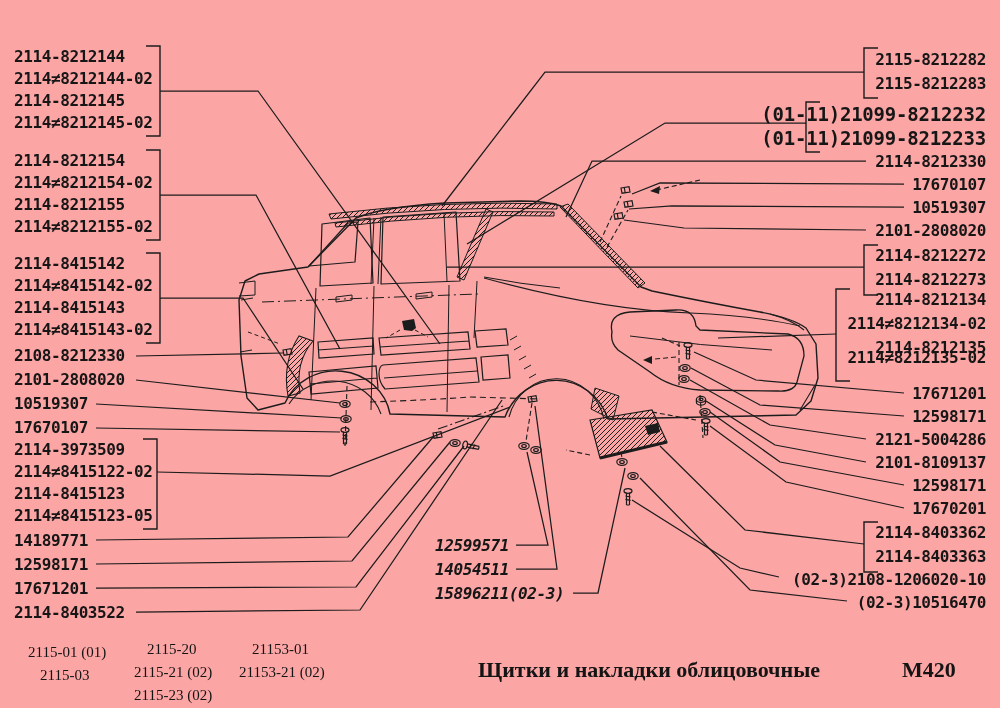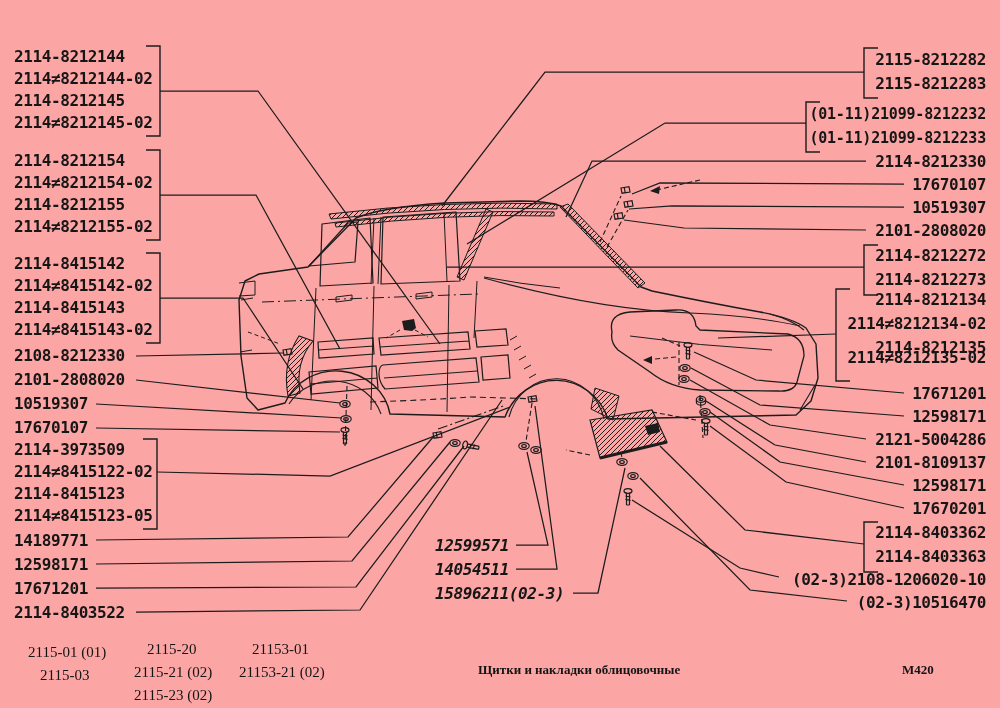--- a/index.html
+++ b/index.html
@@ -2,23 +2,23 @@
 <html><head>
 <meta charset="utf-8">
 <style>
   html,body{margin:0;padding:0;background:#e8e8e4;}
   #page{position:relative;width:1000px;height:708px;background:#fca5a5;overflow:hidden;
         font-family:"DejaVu Sans Mono",monospace;}
   .lbl{position:absolute;left:14px;white-space:nowrap;font:bold 16px/18px "DejaVu Sans Mono",monospace;
        color:#161616;letter-spacing:-0.4px;}
   .mid{left:435px;font-style:italic;}
   .r{left:auto;right:14px;text-align:left;}
-  .sm{font-size:15px;letter-spacing:-0.2px;}
+  .sm{font-size:19px;letter-spacing:-0.2px;}
   .ft{position:absolute;white-space:nowrap;font:15px/17px "Liberation Serif",serif;color:#141414;}
-  .ftb{font-weight:bold;font-size:13px;}
+  .ftb{font-weight:bold;font-size:22px;}
   svg{position:absolute;left:0;top:0;}
   svg *{vector-effect:non-scaling-stroke;}
 </style>
 </head>
 <body>
 
 <div id="page">
 
   <svg width="1000" height="708" viewBox="0 0 1000 708">
     <defs>

